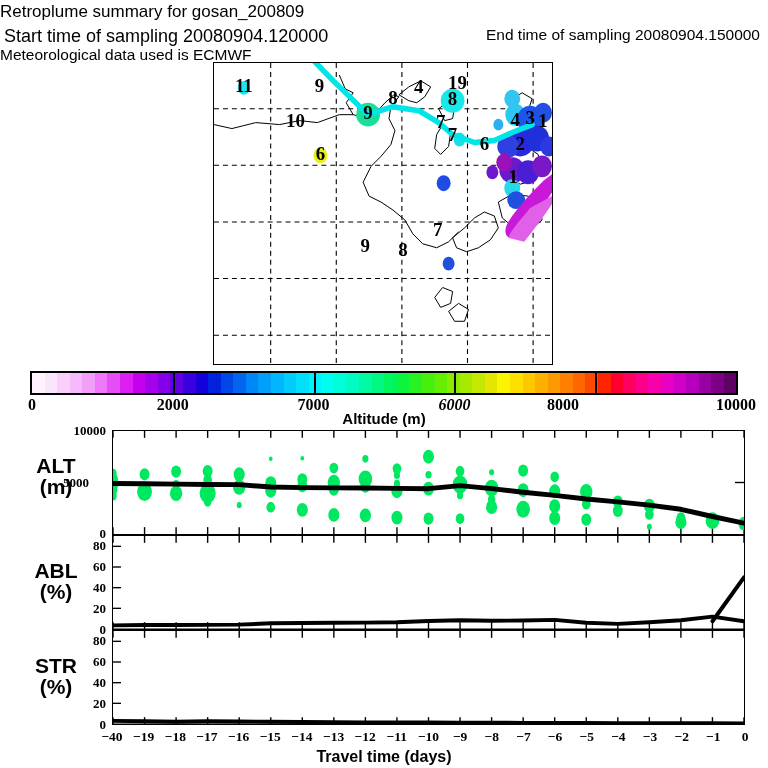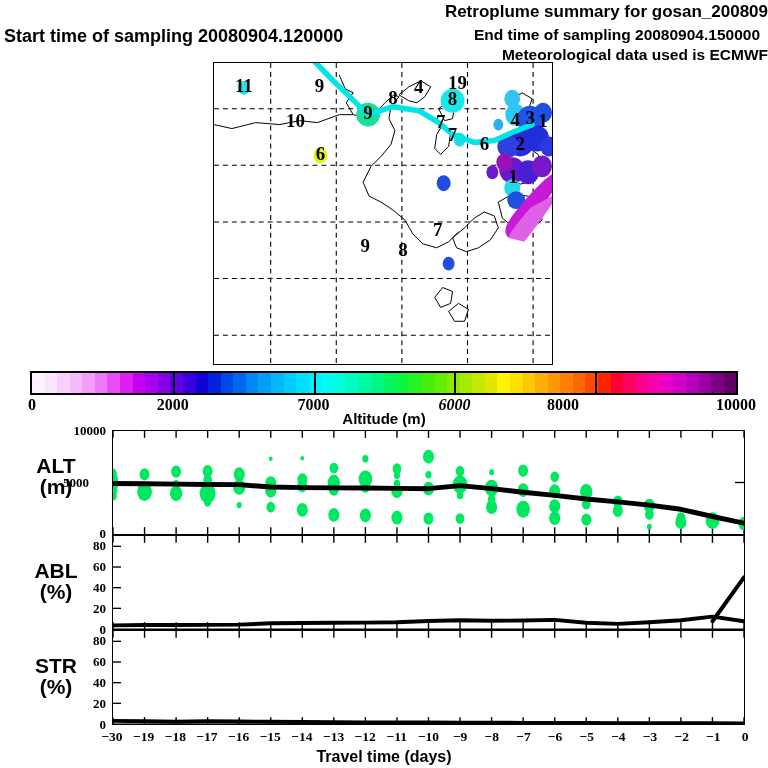--- a/index.html
+++ b/index.html
@@ -1,18 +1,18 @@
 <!DOCTYPE html>
 <html><head>
 <meta charset="utf-8">
 <style>
   html,body{margin:0;padding:0;background:#ffffff;}
   body{width:768px;height:768px;position:relative;overflow:hidden;
        font-family:"Liberation Sans",sans-serif;color:#000;}
-  .ttl{position:absolute;text-align:right;font-weight:bold;white-space:nowrap;}
+  .ttl{position:absolute;text-align:left;font-weight:normal;white-space:nowrap;}
   #title-main{top:2px;left:0;width:768px;font-size:17px;}
   #title-start{top:26px;left:4px;font-size:18px;}
   #title-end{top:26px;right:8px;font-size:15.5px;}
   #title-met{top:46px;left:0;width:768px;font-size:15.5px;}
 
   
   #map-panel{position:absolute;left:213px;top:62px;width:340px;height:303px;
              border:1.5px solid #000;box-sizing:border-box;background:#fff;overflow:hidden;}
   #map-svg{position:absolute;left:0;top:0;width:100%;height:100%;}
   .gridline{stroke:#000;stroke-width:1.1;stroke-dasharray:5 4;fill:none;}
@@ -473,21 +473,21 @@
     <div class="ylab l" style="top: 587.778px;">40</div>
     <div class="ylab l" style="top: 608.889px;">20</div>
     <div class="ylab l" style="top: 630px;">0</div>
     <div class="ylab l" style="top: 640.556px;">80</div>
     <div class="ylab l" style="top: 661.667px;">60</div>
     <div class="ylab l" style="top: 682.778px;">40</div>
     <div class="ylab l" style="top: 703.889px;">20</div>
     <div class="ylab l" style="top: 725px;">0</div>
   </div>
 <div id="xticklabels">
-    <span style="left: 112px;">−30</span>
+    <span style="left: 112px;">−40</span>
     <span style="left: 143.65px;">−19</span>
     <span style="left: 175.3px;">−18</span>
     <span style="left: 206.95px;">−17</span>
     <span style="left: 238.6px;">−16</span>
     <span style="left: 270.25px;">−15</span>
     <span style="left: 301.9px; text-align: right;">−14</span>
     <span style="left: 333.55px;">−13</span>
     <span style="left: 365.2px;">−12</span>
     <span style="left: 396.85px;">−11</span>
     <span style="left: 428.5px;">−10</span>

